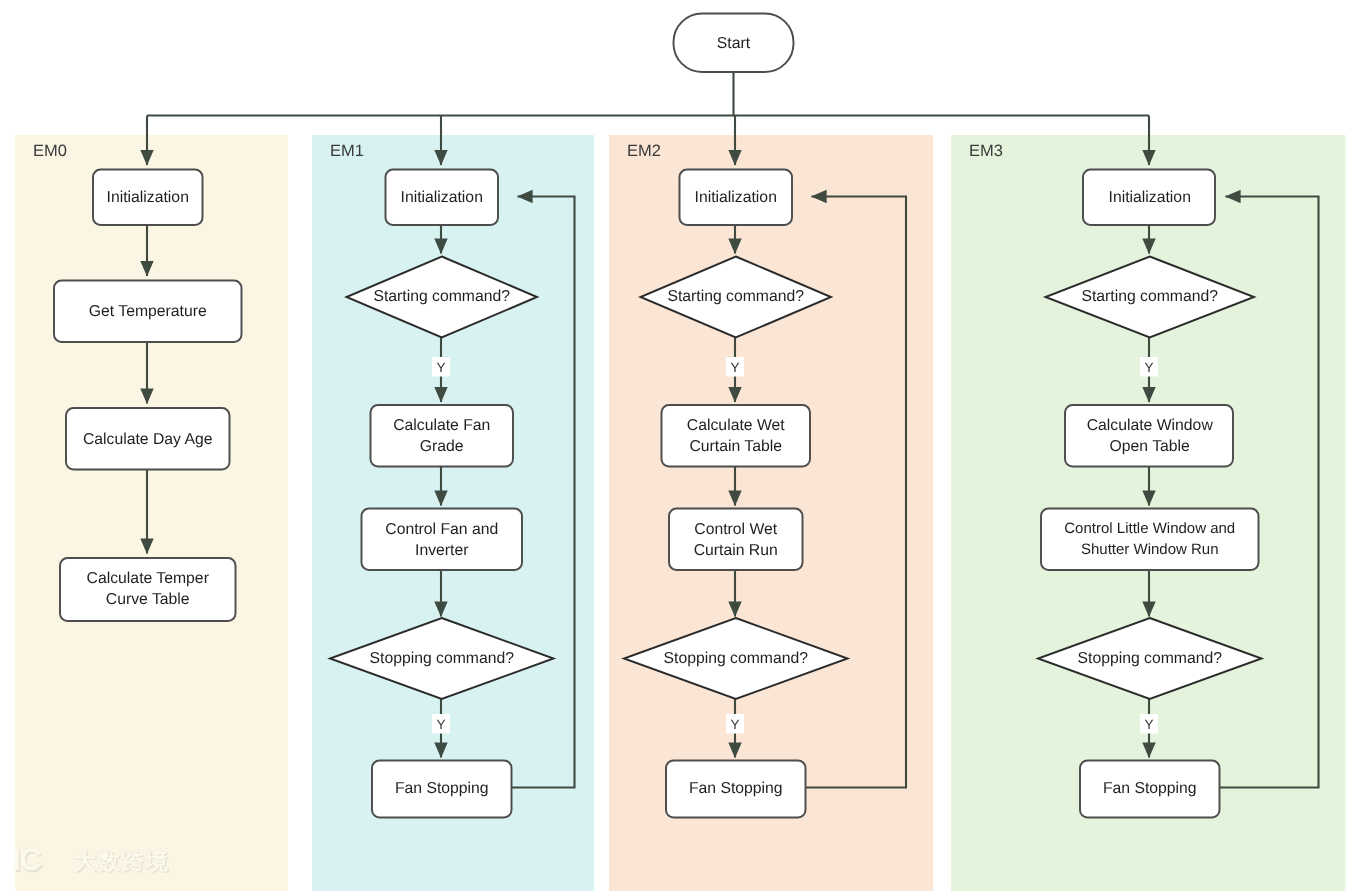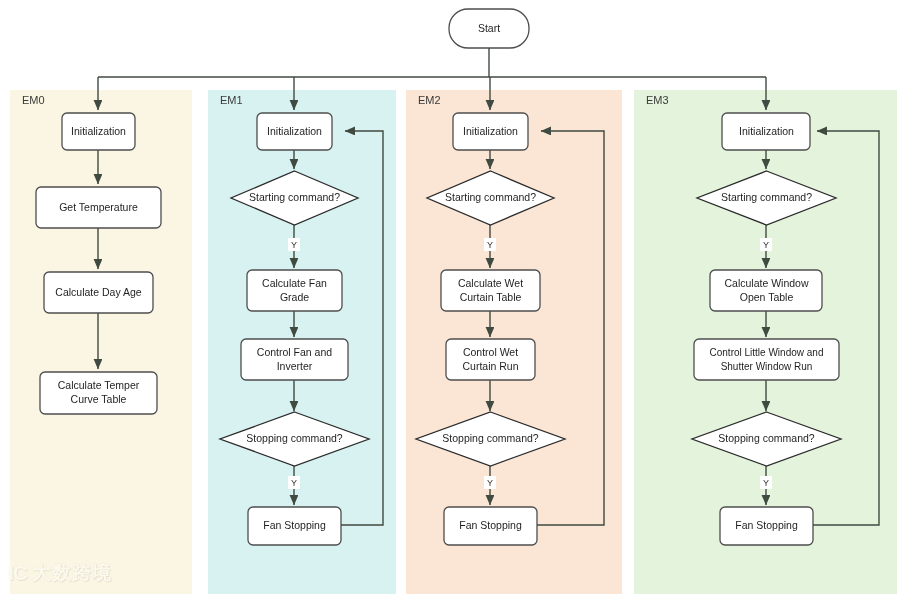--- a/index.html
+++ b/index.html
@@ -62,36 +62,36 @@
     fill: #333333;
     text-anchor: middle;
   }
   .edge-label-bg { fill: #ffffff; }
   .watermark {
     position: absolute;
     left: 8px;
     bottom: 8px;
     display: flex;
     align-items: center;
-    gap: 5px;
+    gap: 22px;
     opacity: 0.38;
     pointer-events: none;
     justify-content: center;
   }
   .wm-logo {
     font-family: "Liberation Sans", sans-serif;
     font-size: 21px;
     font-weight: bold;
     color: #ffffff;
     text-shadow: 0 0 1px #b9b0a0, 1px 1px 0 #cfc6b6;
     letter-spacing: -1px;
   }
   .wm-text {
     font-family: "DejaVu Sans", sans-serif;
-    font-size: 19px;
+    font-size: 15px;
     font-weight: bold;
     color: #ffffff;
     text-shadow: 0 0 1px #b9b0a0, 1px 1px 0 #cfc6b6;
     letter-spacing: 1px;
   }
 </style>
 </head>
 <body>
 
 <div id="canvas">

